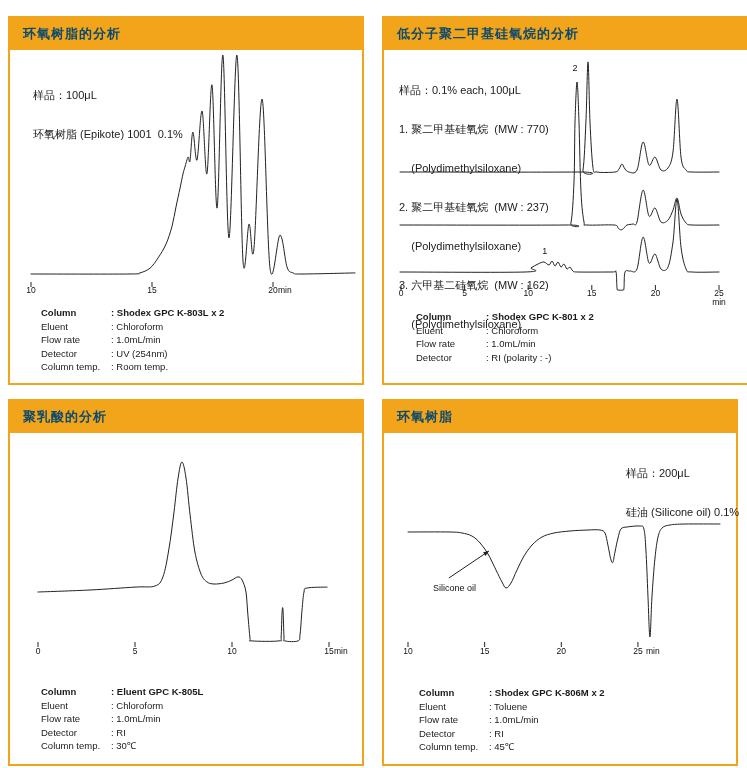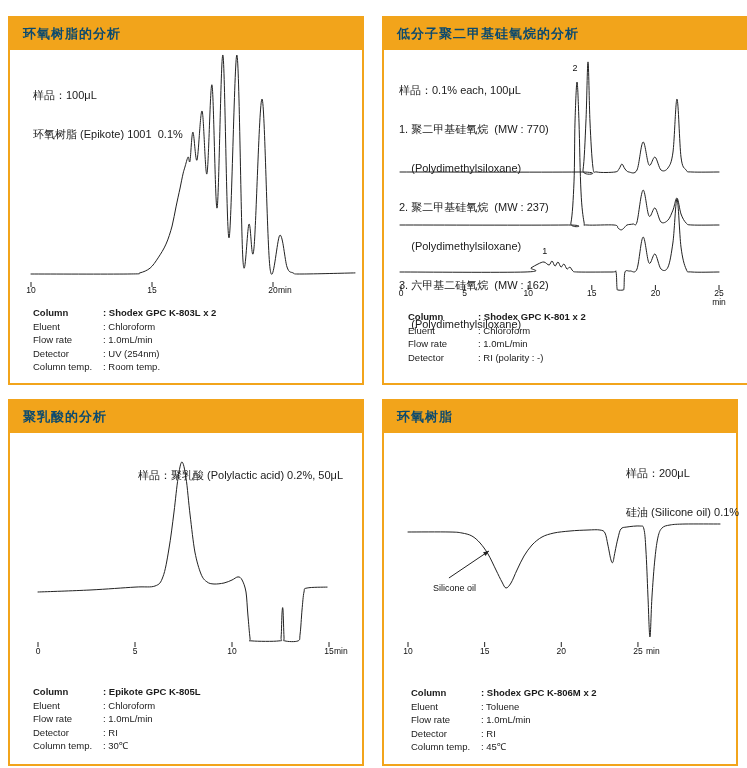--- a/index.html
+++ b/index.html
@@ -7,21 +7,21 @@
         font-family:"Liberation Sans",sans-serif;color:#1a1a1a;}
   .panel{position:absolute;background:#fff;border:2px solid #f2a41b;box-sizing:border-box;}
   .panel-header{height:32px;line-height:32px;background:#f2a41b;color:#0c4a6e;
         font-weight:bold;font-size:13px;padding-left:13px;letter-spacing:1px;}
   .panel-body{position:relative;width:352px;height:333px;}
   .chart{position:absolute;left:0;top:0;width:352px;height:333px;}
   .sample{position:absolute;font-size:11px;line-height:13px;white-space:pre;}
   .conds{position:absolute;font-size:9.5px;line-height:13.5px;}
   .crow{white-space:nowrap;}
   .crow.b{font-weight:bold;}
-  .clabel{display:inline-block;width:70px;}
+  .clabel{display:inline-block;width:70px;margin-left:8px;}
   .tick{font-size:8.5px;fill:#111;font-family:"Liberation Sans",sans-serif;}
   .anno{font-size:9px;fill:#111;font-family:"Liberation Sans",sans-serif;}
 </style>
 </head>
 <body>
 
 <div id="page">
 
   <div class="panel" style="left:8px;top:16px;width:356px;height:369px;">
     <div class="panel-header">环氧树脂的分析</div>
@@ -100,25 +100,22 @@
           <text x="38" y="654" text-anchor="middle" class="tick">0</text>
           <line x1="135" y1="642" x2="135" y2="647" stroke="#222" stroke-width="1"></line>
           <text x="135" y="654" text-anchor="middle" class="tick">5</text>
           <line x1="232" y1="642" x2="232" y2="647" stroke="#222" stroke-width="1"></line>
           <text x="232" y="654" text-anchor="middle" class="tick">10</text>
           <line x1="329" y1="642" x2="329" y2="647" stroke="#222" stroke-width="1"></line>
           <text x="329" y="654" text-anchor="middle" class="tick">15</text>
           <text x="334" y="654" text-anchor="start" class="tick">min</text>
           <path d="M38.0 592.0C46.7 591.7 73.8 590.8 90.0 590.0C106.2 589.2 124.2 587.7 135.0 587.1C145.8 586.4 150.3 587.7 155.0 586.0C159.6 584.3 160.6 583.1 162.9 576.9C165.3 570.8 167.1 559.9 168.9 549.0C170.8 538.2 172.5 523.9 174.0 512.0C175.5 500.2 176.7 486.3 178.1 478.0C179.4 469.7 180.6 462.0 181.9 462.0C183.3 462.0 184.7 469.2 186.0 478.0C187.4 486.8 188.6 502.7 190.1 515.0C191.6 527.3 193.1 542.1 194.9 552.0C196.8 561.8 199.0 569.0 201.0 574.0C203.0 579.0 204.8 580.3 207.0 581.9C209.1 583.6 211.1 583.8 214.0 584.0C216.8 584.2 221.0 583.6 224.0 583.0C227.1 582.3 229.7 581.0 232.0 580.0C234.3 579.0 236.3 576.9 238.0 576.9C239.7 576.9 240.8 577.5 242.1 580.0C243.4 582.5 245.0 586.2 246.0 592.0C246.9 597.9 247.2 607.3 247.9 615.0C248.6 622.6 249.4 633.7 250.0 638.0C250.7 642.3 247.2 640.5 252.0 640.9C256.8 641.4 274.1 641.6 278.9 640.9C283.8 640.3 280.6 641.8 281.1 637.0C281.6 632.2 281.7 616.5 282.1 612.0C282.4 607.5 282.7 605.8 283.0 610.0C283.3 614.1 283.7 631.8 284.0 637.0C284.3 642.1 282.6 640.3 285.0 640.9C287.3 641.6 295.4 642.1 298.0 640.9C300.5 639.8 299.4 639.2 300.1 634.0C300.8 628.9 301.4 617.0 302.0 610.0C302.7 603.0 303.1 595.7 304.0 592.0C304.8 588.4 303.2 588.8 307.1 588.0C310.9 587.1 323.7 587.2 327.1 587.1" fill="none" stroke="#222" stroke-width="1" stroke-linejoin="round" stroke-linecap="round"></path>
         </svg>
-      <div class="sample" style="right:19px;top:10px;text-align:right;">
-        <div>样品：聚乳酸 (Polylactic acid) 0.2%, 50μL</div>
-      </div>
       <div class="conds" style="left:23px;top:252px;">
-        <div class="crow b"><span class="clabel">Column</span><span>: Epikote GPC K-805L</span></div>
+        <div class="crow b"><span class="clabel">Column</span><span>: Eluent GPC K-805L</span></div>
         <div class="crow"><span class="clabel">Eluent</span><span>: Chloroform</span></div>
         <div class="crow"><span class="clabel">Flow rate</span><span>: 1.0mL/min</span></div>
         <div class="crow"><span class="clabel">Detector</span><span>: RI</span></div>
         <div class="crow"><span class="clabel">Column temp.</span><span>: 30℃</span></div>
       </div>
     </div>
   </div>
 
   <div class="panel" style="left:382px;top:399px;width:356px;height:367px;">
     <div class="panel-header">环氧树脂</div>

